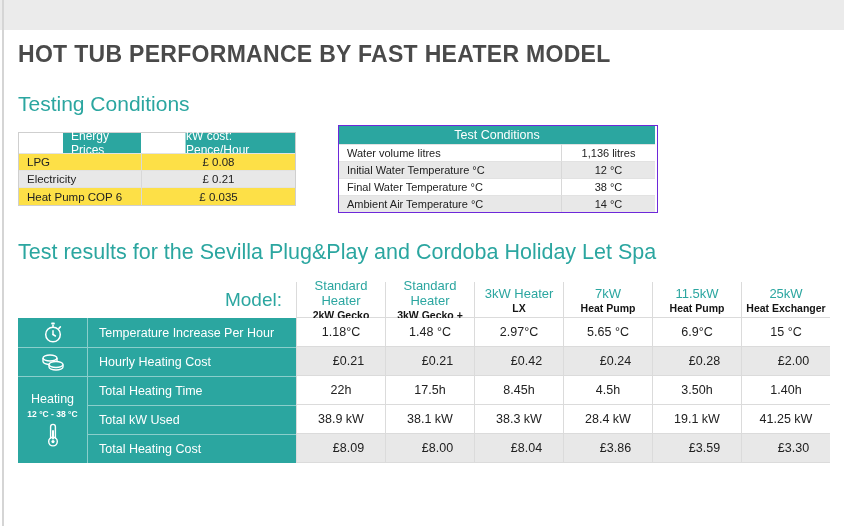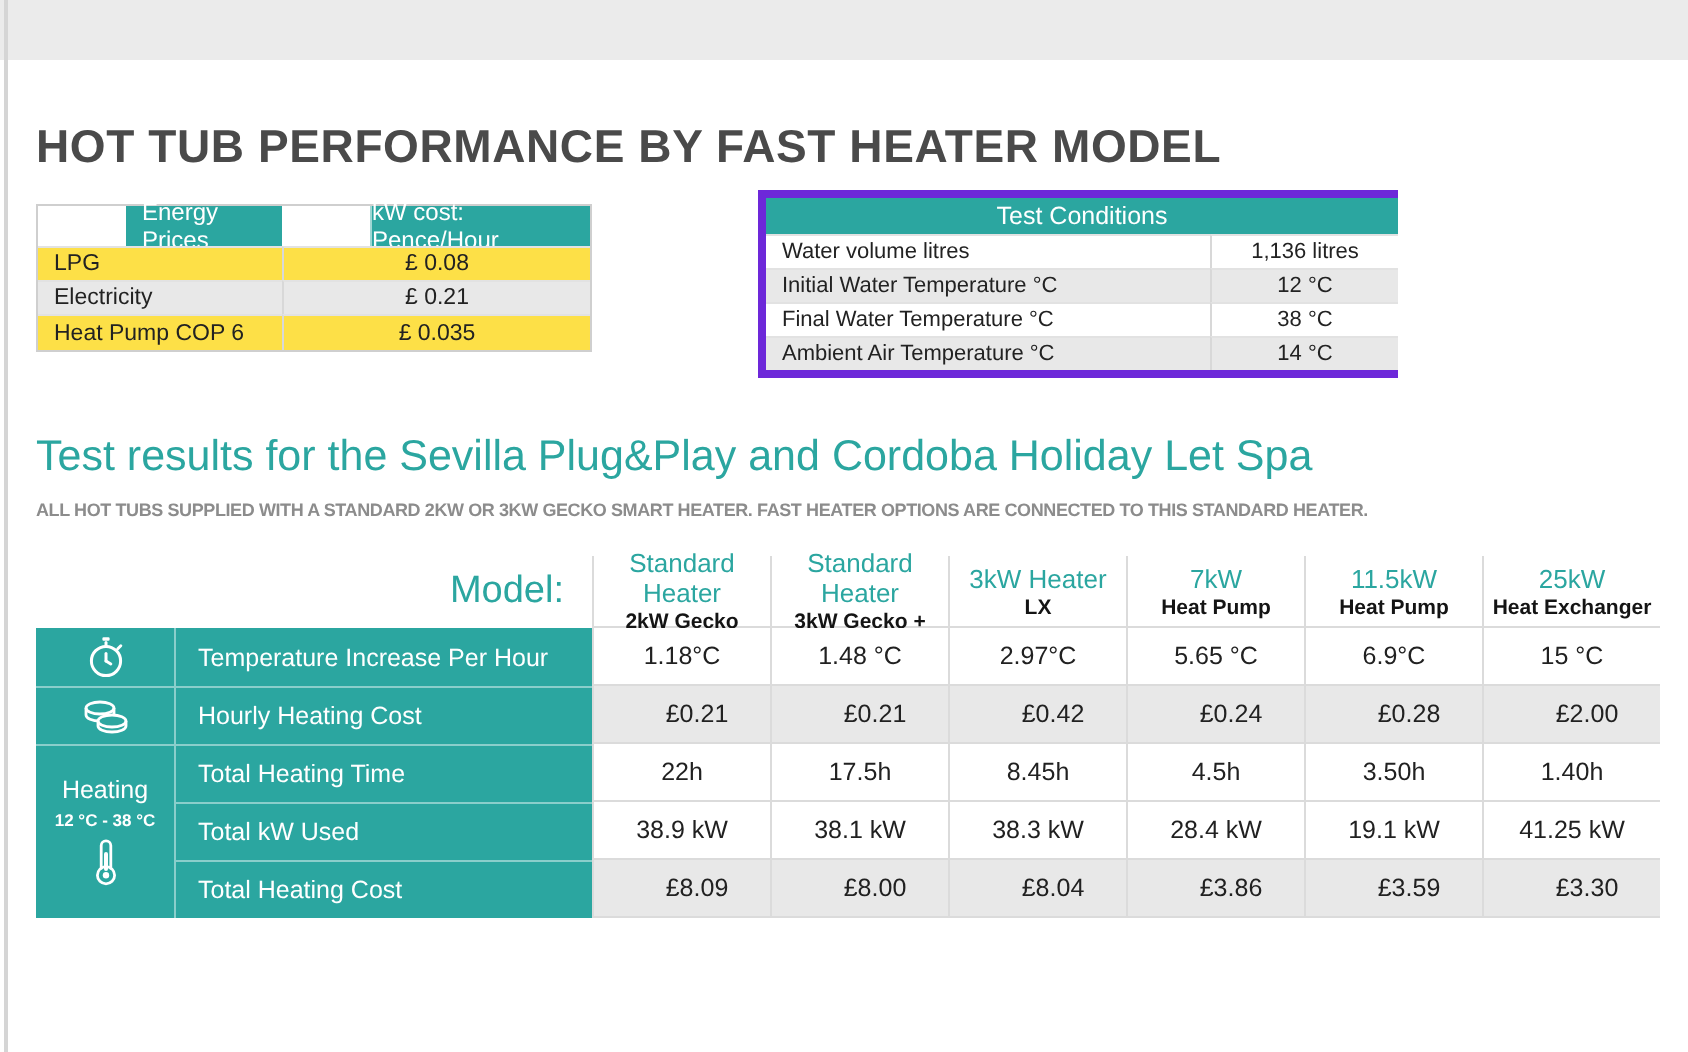--- a/index.html
+++ b/index.html
@@ -3,21 +3,21 @@
 <meta charset="utf-8">
 <style>
   * { margin: 0; padding: 0; box-sizing: border-box; }
   body { background: #fff; font-family: "Liberation Sans", sans-serif; }
   .canvas {
     position: relative; width: 844px; height: 526px;
     background: #fff; overflow: hidden;
   }
   .top-band { position: absolute; top: 0; left: 0; width: 844px; height: 30px; background: #ebebeb; }
   .left-line { position: absolute; top: 0; left: 2px; width: 2px; height: 526px; background: #d5d5d5; }
-  .content { position: absolute; top: 33px; left: 0; width: 844px; padding-left: 18px; }
+  .content { position: absolute; top: 14px; left: 0; width: 844px; padding-left: 18px; }
 
   .page-title {
     margin-top: 27px; font-size: 23px; line-height: 26px;
     font-weight: 800; color: #4a4a4a; letter-spacing: 0.3px;
   }
   .h-teal { color: #2ba6a0; font-weight: 400; }
   .section-heading { margin-top: 25px; font-size: 21px; line-height: 24px; }
   .results-heading { margin-top: 27px; font-size: 21.5px; line-height: 25px; }
   .note {
     margin-top: 9px; font-size: 9px; line-height: 11px; letter-spacing: -0.2px;
@@ -35,24 +35,24 @@
   }
   .etable .th { background: #2ba6a0; color: #fff; font-size: 12px; display: flex; align-items: center; margin-left: 44px; }
   .etable .th.l { padding-left: 8px; }
   .etable .th.c { justify-content: center; border-left: 1px solid rgba(255,255,255,.55); }
   .etable .td { display: flex; align-items: center; border-top: 1px solid #e2e2e2; background: #fde047; }
   .etable .td.l { padding-left: 8px; }
   .etable .td.c { justify-content: center; border-left: 1px solid #d8d8d8; }
   .etable .shade { background: #e8e8e8; }
 
   .ttable {
-    width: 320px; margin-left: 83px;
+    width: 320px; margin-left: 42px;
     display: grid; grid-template-columns: 222px 94px;
     grid-template-rows: 18px 17px 17px 17px 17px;
-    border: 4px solid #6d28d9; font-size: 11px; color: #222;
+    border: 1px solid #6d28d9; font-size: 11px; color: #222;
   }
   .ttable .th {
     grid-column: 1 / 3; background: #2ba6a0; color: #fff; font-size: 12.5px;
     display: flex; align-items: center; justify-content: center;
   }
   .ttable .td { display: flex; align-items: center; border-top: 1px solid #e2e2e2; background: #fff; }
   .ttable .td.l { padding-left: 8px; }
   .ttable .td.c { justify-content: center; border-left: 1px solid #d8d8d8; }
   .ttable .shade { background: #e8e8e8; }
 
@@ -104,20 +104,21 @@
 <body>
 
 <div class="canvas">
   <div class="top-band"></div>
   <div class="left-line"></div>
 
   <div class="content">
 
     <div class="page-title">HOT TUB PERFORMANCE BY FAST HEATER MODEL</div>
 
+    <div class="section-heading h-teal">Testing Conditions</div>
 
     <div class="cond-row">
 
       <div class="etable">
         <div class="th l">Energy Prices</div>
         <div class="th c">kW cost: Pence/Hour</div>
 
         <div class="td l">LPG</div>
         <div class="td c">£ 0.08</div>
 
@@ -139,21 +140,20 @@
 
         <div class="td l">Final Water Temperature °C</div>
         <div class="td c">38 °C</div>
 
         <div class="td l shade">Ambient Air Temperature °C</div>
         <div class="td c shade">14 °C</div>
       </div>
     </div>
 
     <div class="results-heading h-teal">Test results for the Sevilla Plug&amp;Play and Cordoba Holiday Let Spa</div>
-    <div class="note">ALL HOT TUBS SUPPLIED WITH A STANDARD 2KW OR 3KW GECKO SMART HEATER. FAST HEATER OPTIONS ARE CONNECTED TO THIS STANDARD HEATER.</div>
 
     <div class="mtable">
 
       <div class="model-cell">Model:</div>
 
       <div class="hc">
         <span class="l1">Standard Heater</span>
         <span class="l2">2kW Gecko</span>
       </div>
       <div class="hc">

